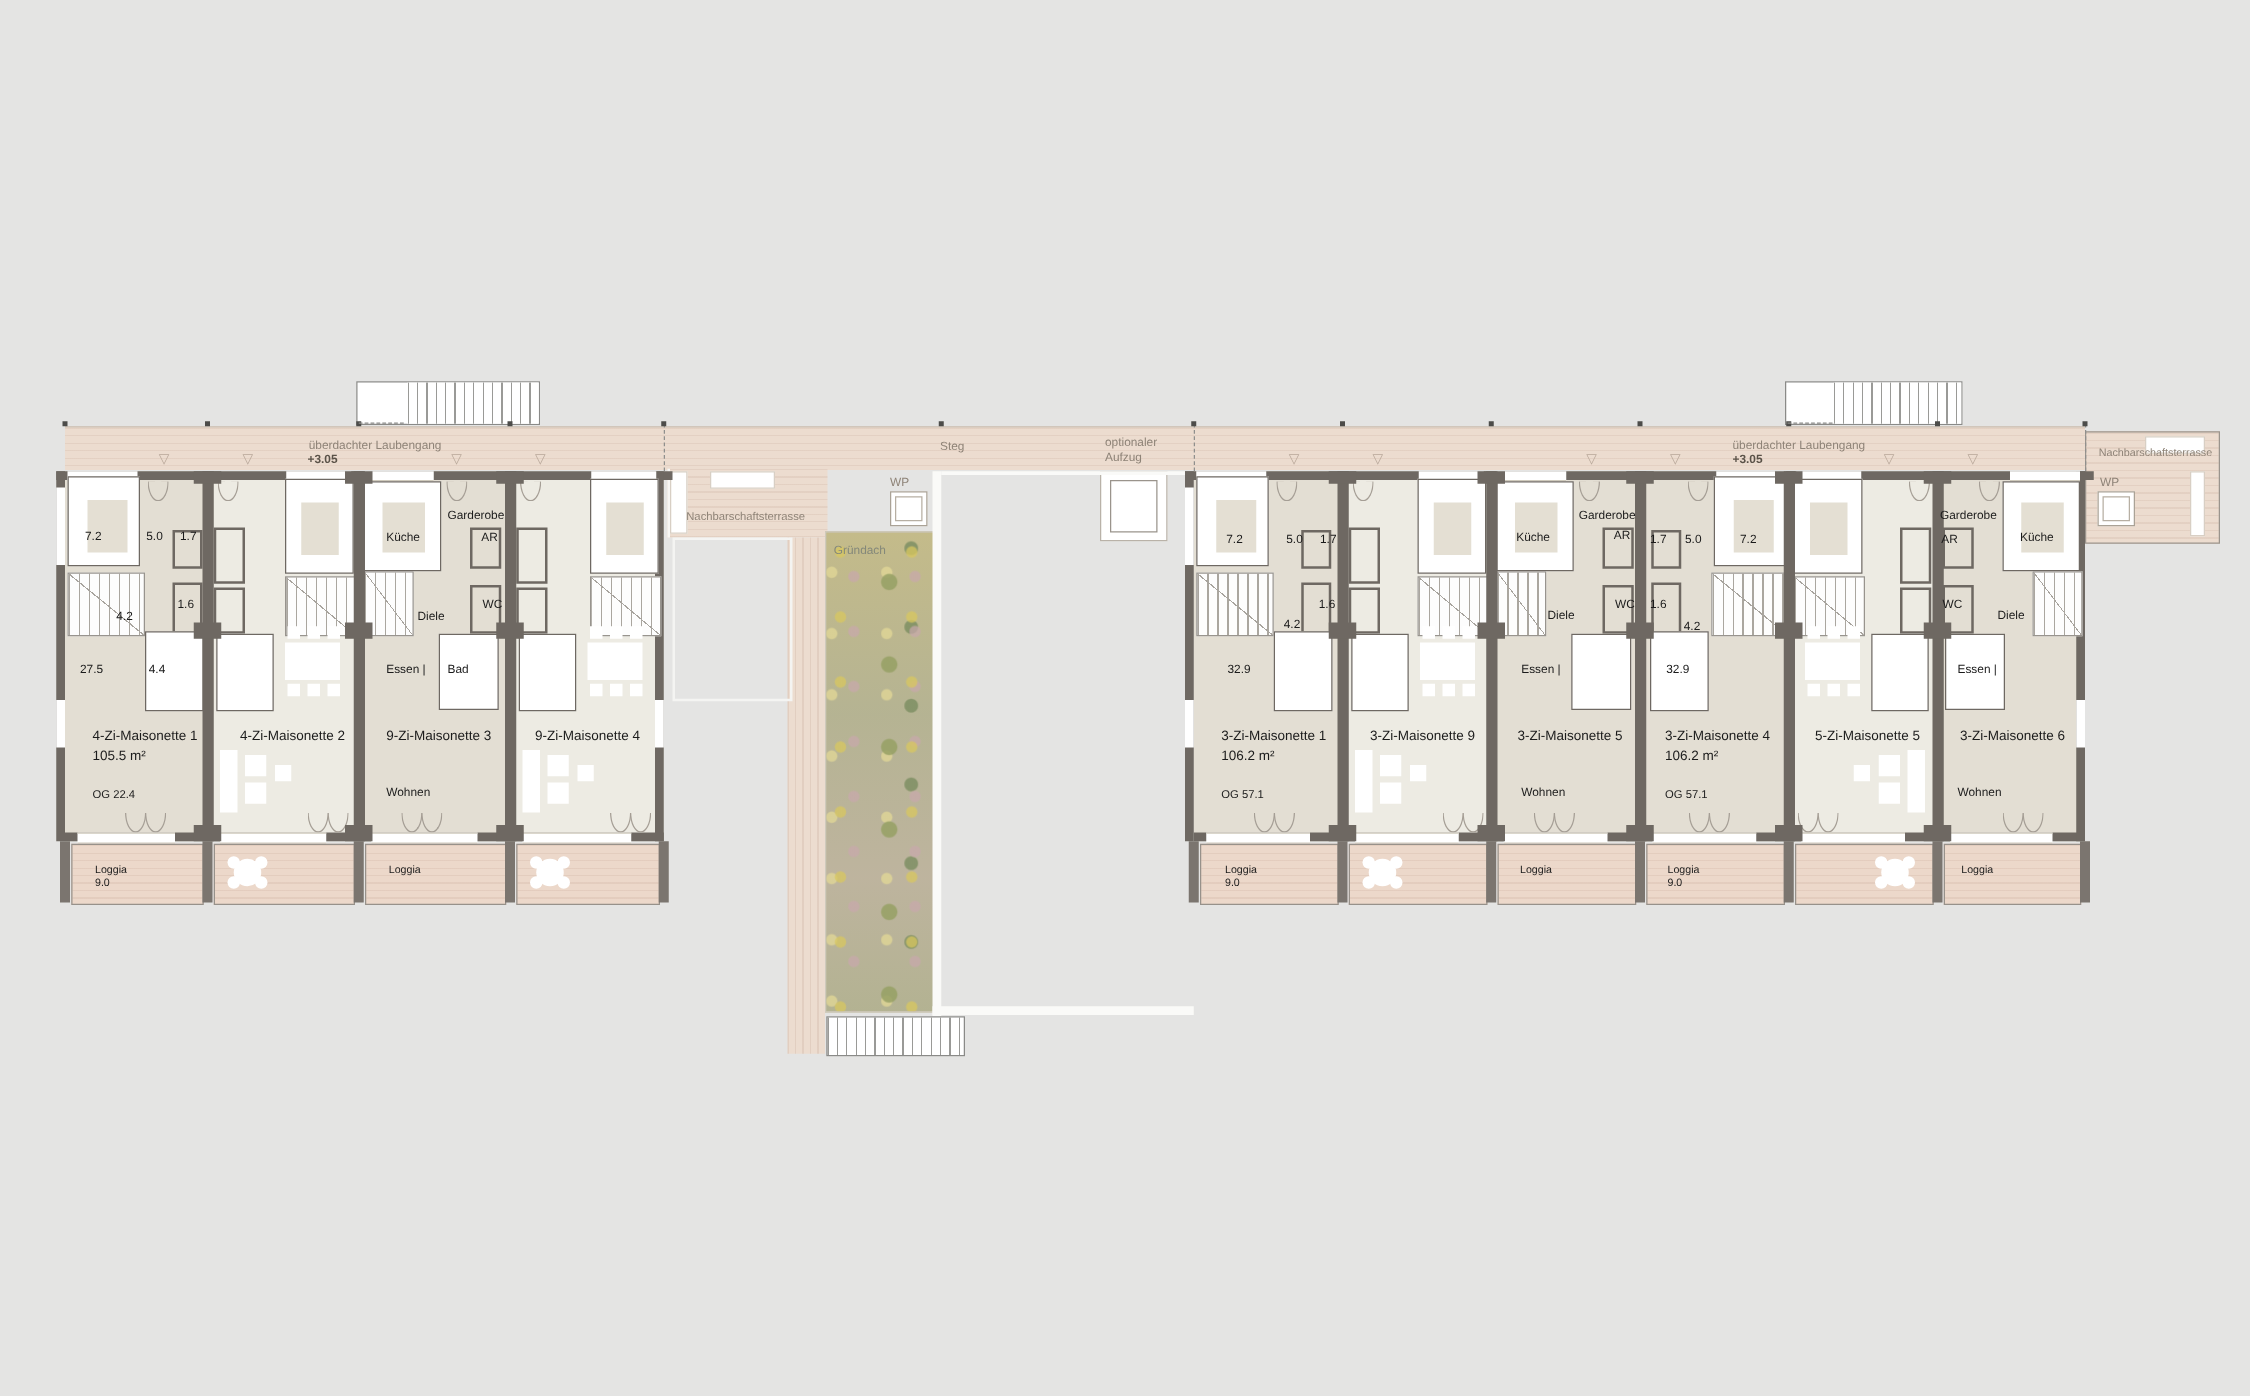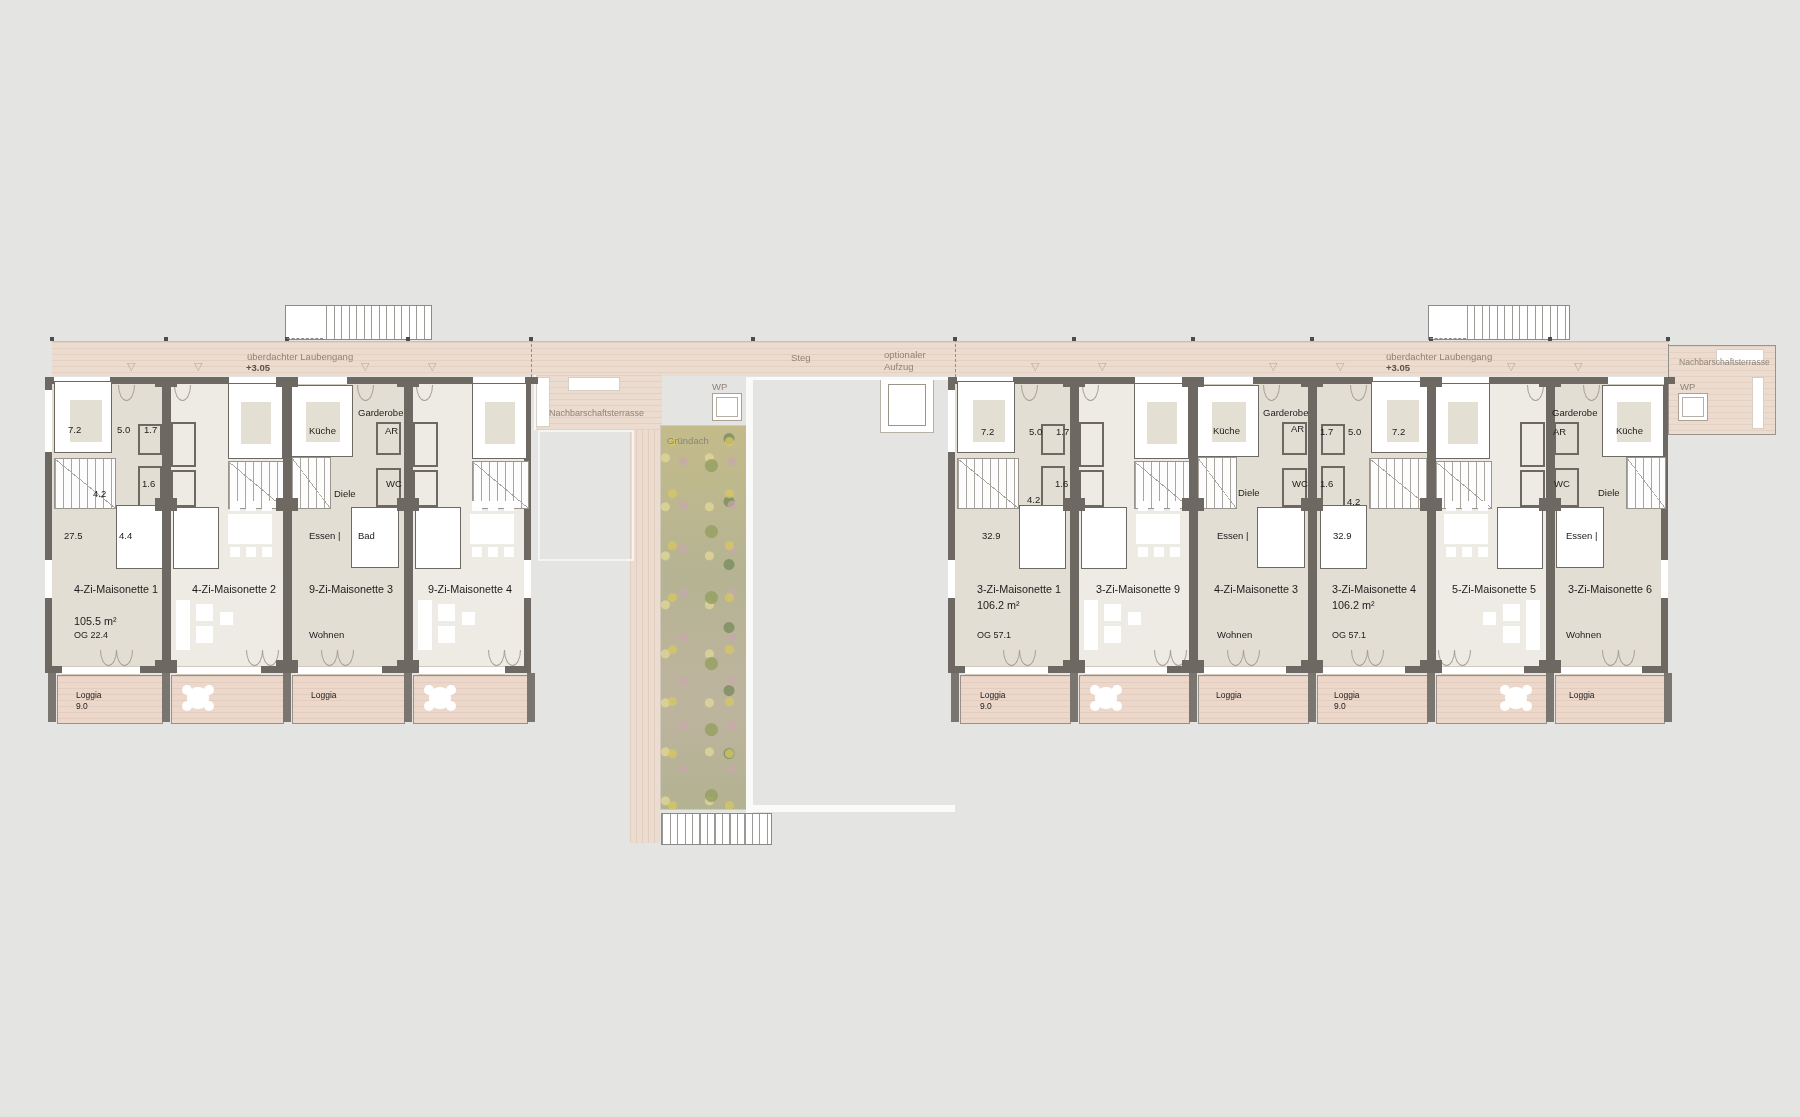--- a/index.html
+++ b/index.html
@@ -53,21 +53,21 @@
     <div class="abs treads" style="left:38px;top:0;width:102px;height:33px;"></div>
   </div>
 
   <div class="abs wood" style="left:52px;top:341px;width:1616px;height:34px;border-top:1px solid #c9beb2;"></div>
 
   <span class="lbl muted" id="lg-label-left" style="left:247px;top:351px;">überdachter Laubengang</span>
   <span class="lbl" style="left:246px;top:362px;color:#5a5248;font-weight:bold;">+3.05</span>
   <span class="lbl muted" id="lg-label-right" style="left:1386px;top:351px;">überdachter Laubengang</span>
   <span class="lbl" style="left:1386px;top:362px;color:#5a5248;font-weight:bold;">+3.05</span>
 
-  <span class="lbl muted" style="left:791px;top:352px;">Steg</span>
+  <span class="lbl muted" style="left:752px;top:352px;">Steg</span>
   <span class="lbl muted" style="left:884px;top:349px;">optionaler</span>
   <span class="lbl muted" style="left:884px;top:361px;">Aufzug</span>
 
   <div class="abs wood" style="left:534px;top:375px;width:126px;height:55px;border-left:2px solid #f7f7f5;"></div>
   <div class="bench" style="left:568px;top:377px;width:50px;height:12px;"></div>
   <div class="bench" style="left:536px;top:377px;width:12px;height:48px;"></div>
   <span class="lbl muted" style="left:549px;top:408px;font-size:9px;">Nachbarschaftsterrasse</span>
   <span class="lbl muted" style="left:712px;top:381px;">WP</span>
   <div class="wp-box" style="left:712px;top:393px;width:28px;height:26px;">
     <div class="wp-inner"></div>
@@ -212,21 +212,21 @@
         <div style="position: absolute; left: 424px; top: 685px; width: 10px; height: 10px; background: rgb(255, 255, 255); border-radius: 50%;"></div>
         <div style="position: absolute; left: 446px; top: 685px; width: 10px; height: 10px; background: rgb(255, 255, 255); border-radius: 50%;"></div>
         <div style="position: absolute; left: 424px; top: 701px; width: 10px; height: 10px; background: rgb(255, 255, 255); border-radius: 50%;"></div>
         <div style="position: absolute; left: 446px; top: 701px; width: 10px; height: 10px; background: rgb(255, 255, 255); border-radius: 50%;"></div>
         <div style="position: absolute; left: 48px; top: 673px; width: 8px; height: 49px; background: rgb(123, 117, 111);"></div>
         <div style="position: absolute; left: 162px; top: 673px; width: 8px; height: 49px; background: rgb(123, 117, 111);"></div>
         <div style="position: absolute; left: 283px; top: 673px; width: 8px; height: 49px; background: rgb(123, 117, 111);"></div>
         <div style="position: absolute; left: 404px; top: 673px; width: 8px; height: 49px; background: rgb(123, 117, 111);"></div>
         <div style="position: absolute; left: 527px; top: 673px; width: 8px; height: 49px; background: rgb(123, 117, 111);"></div>
         <div class="lbl name-lbl" style="position: absolute; left: 74px; top: 584px;">4-Zi-Maisonette 1</div>
-        <div class="lbl name-lbl" style="position: absolute; left: 74px; top: 616px;">105.5 m²</div>
+        <div class="lbl name-lbl" style="position: absolute; left: 74px; top: 600px;">105.5 m²</div>
         <div class="lbl og-lbl" style="position: absolute; left: 74px; top: 630px;">OG 22.4</div>
         <div class="lbl" style="position: absolute; left: 68px; top: 424px;">7.2</div>
         <div class="lbl" style="position: absolute; left: 117px; top: 424px;">5.0</div>
         <div class="lbl" style="position: absolute; left: 144px; top: 424px;">1.7</div>
         <div class="lbl" style="position: absolute; left: 142px; top: 478px;">1.6</div>
         <div class="lbl" style="position: absolute; left: 93px; top: 488px;">4.2</div>
         <div class="lbl" style="position: absolute; left: 64px; top: 530px;">27.5</div>
         <div class="lbl" style="position: absolute; left: 119px; top: 530px;">4.4</div>
         <div class="lbl log-lbl" style="position: absolute; left: 76px; top: 690px;">Loggia</div>
         <div class="lbl log-lbl" style="position: absolute; left: 76px; top: 701px;">9.0</div>
@@ -399,21 +399,21 @@
         <div class="lbl og-lbl" style="position: absolute; left: 977px; top: 630px;">OG 57.1</div>
         <div class="lbl" style="position: absolute; left: 981px; top: 426px;">7.2</div>
         <div class="lbl" style="position: absolute; left: 1029px; top: 426px;">5.0</div>
         <div class="lbl" style="position: absolute; left: 1056px; top: 426px;">1.7</div>
         <div class="lbl" style="position: absolute; left: 1055px; top: 478px;">1.6</div>
         <div class="lbl" style="position: absolute; left: 1027px; top: 494px;">4.2</div>
         <div class="lbl" style="position: absolute; left: 982px; top: 530px;">32.9</div>
         <div class="lbl log-lbl" style="position: absolute; left: 980px; top: 690px;">Loggia</div>
         <div class="lbl log-lbl" style="position: absolute; left: 980px; top: 701px;">9.0</div>
         <div class="lbl name-lbl" style="position: absolute; left: 1096px; top: 584px;">3-Zi-Maisonette 9</div>
-        <div class="lbl name-lbl" style="position: absolute; left: 1214px; top: 584px;">4-Zi-Maisonette 3</div>
+        <div class="lbl name-lbl" style="position: absolute; left: 1214px; top: 584px;">3-Zi-Maisonette 5</div>
         <div class="lbl" style="position: absolute; left: 1213px; top: 425px;">Küche</div>
         <div class="lbl" style="position: absolute; left: 1263px; top: 407px;">Garderobe</div>
         <div class="lbl" style="position: absolute; left: 1291px; top: 423px;">AR</div>
         <div class="lbl" style="position: absolute; left: 1292px; top: 478px;">WC</div>
         <div class="lbl" style="position: absolute; left: 1238px; top: 487px;">Diele</div>
         <div class="lbl" style="position: absolute; left: 1217px; top: 530px;">Essen |</div>
         <div class="lbl" style="position: absolute; left: 1217px; top: 629px;">Wohnen</div>
         <div class="lbl log-lbl" style="position: absolute; left: 1216px; top: 690px;">Loggia</div>
         <div class="lbl name-lbl" style="position: absolute; left: 1332px; top: 584px;">3-Zi-Maisonette 4</div>
         <div class="lbl name-lbl" style="position: absolute; left: 1332px; top: 600px;">106.2 m²</div>

